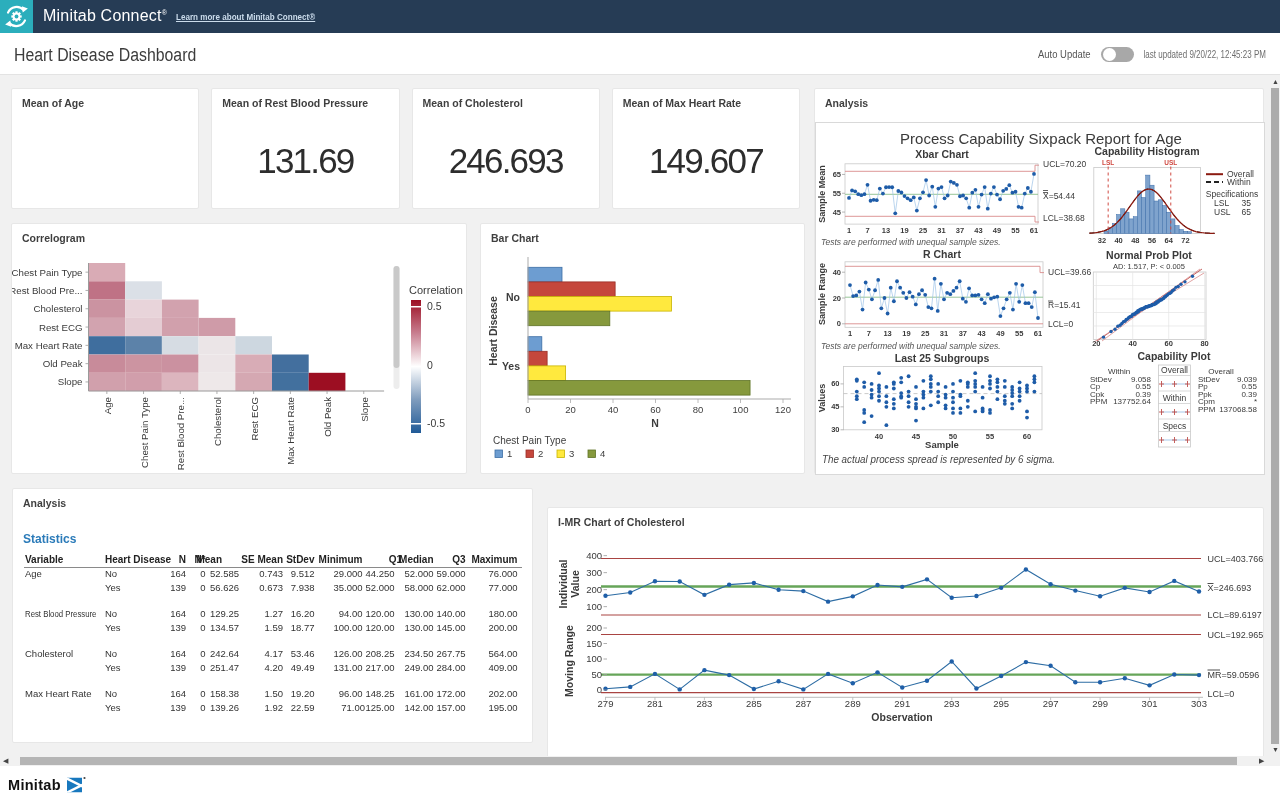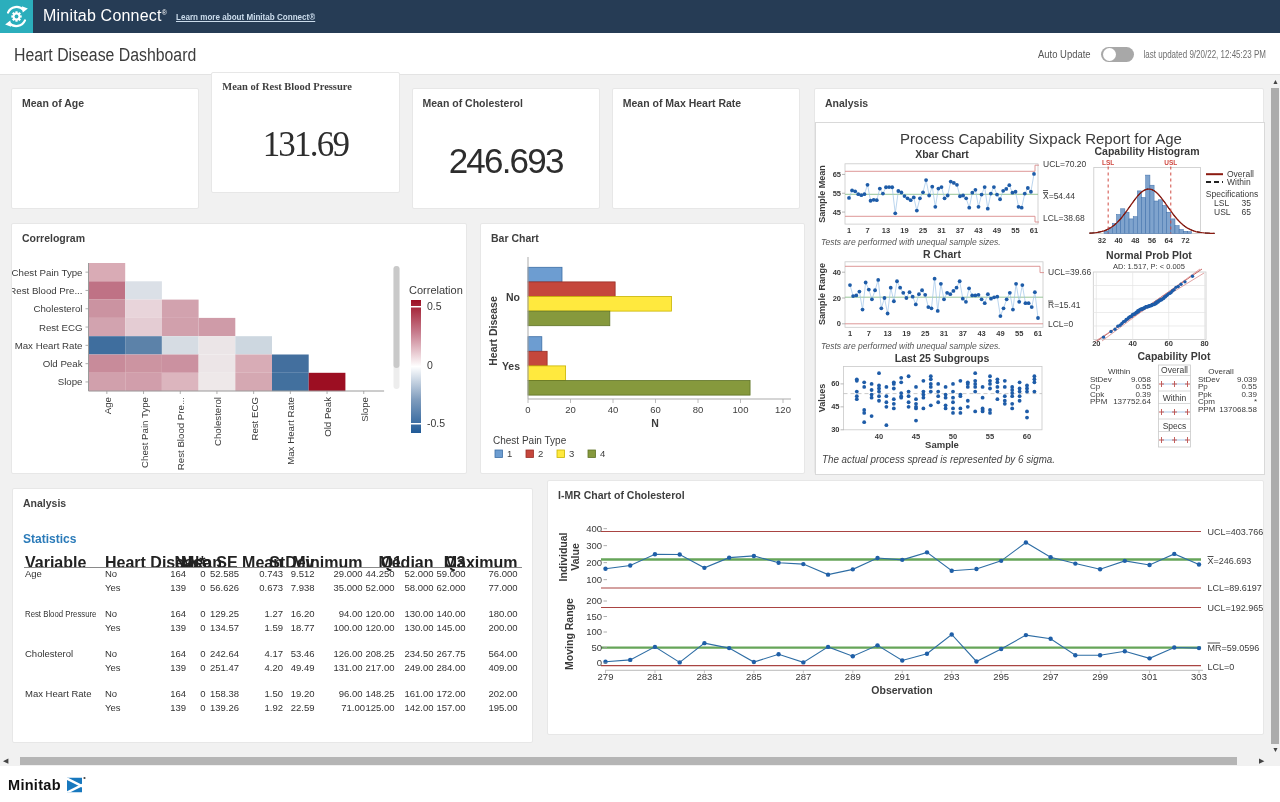--- a/index.html
+++ b/index.html
@@ -11,21 +11,21 @@
 .titlebar { position:absolute; left:0; top:33px; width:1280px; height:42px; background:#fff; border-bottom:1px solid #e3e3e3; }
 .dtitle { position:absolute; left:14px; top:12px; font-size:18px; color:#3c3c3c; transform:scaleX(0.88); transform-origin:0 50%; }
 .autoupd { position:absolute; left:1038px; top:48px; font-size:10.5px; color:#555; transform:scaleX(0.9); transform-origin:0 50%; }
 .toggle { position:absolute; left:1101px; top:46.5px; width:33px; height:15px; border-radius:8px; background:#A8A8A8; }
 .knob { position:absolute; left:1.5px; top:1px; width:13px; height:13px; border-radius:50%; background:#fff; }
 .lastupd { position:absolute; right:14px; top:49px; font-size:10px; color:#6e6e6e; transform:scaleX(0.8); transform-origin:100% 50%; }
 .content { position:absolute; left:0; top:75px; width:1280px; height:681px; background:#F1F1F1; }
 .panel { position:absolute; background:#fff; border:1px solid #E7E7E7; border-radius:2px; }
 .ptitle { position:absolute; left:10px; top:8px; font-size:10.5px; font-weight:bold; color:#3f3f3f; white-space:nowrap; }
 .kpinum { position:absolute; left:0; right:0; top:52px; text-align:center; font-size:35px; color:#2d2d2d; letter-spacing:-1.8px; }
-.th { position:absolute; font-size:16px; font-weight:bold; color:#222; white-space:nowrap; }
+.th { position:absolute; font-size:10px; font-weight:bold; color:#222; white-space:nowrap; }
 .td { position:absolute; font-size:9.5px; color:#333; white-space:nowrap; }
 .r { text-align:right; }
 .stattitle { position:absolute; left:10px; top:43px; font-size:12px; font-weight:bold; color:#2B7BB9; }
 .vscroll { position:absolute; left:1269px; top:75px; width:11px; height:681px; background:#F1F1F1; }
 .vthumb { position:absolute; left:1270.5px; top:88px; width:8px; height:656px; background:#ACACAC; }
 .hscroll { position:absolute; left:0; top:756px; width:1280px; height:10px; background:#F1F1F1; }
 .hthumb { position:absolute; left:20px; top:757px; width:1217px; height:8px; background:#B5B5B5; }
 .footer { position:absolute; left:0; top:766px; width:1280px; height:36px; background:#fff; }
 .arrow { position:absolute; font-size:7px; color:#444; }
 </style></head>
@@ -58,30 +58,31 @@
 </div>
 <div class="autoupd">Auto Update</div>
 <div class="toggle">
     <div class="knob"></div>
   </div>
 <div class="lastupd">last updated 9/20/22, 12:45:23 PM</div>
 <div class="content"></div>
 <div class="panel" style="left:11px;top:88px;width:188.25px;height:121px;">
     <div class="ptitle">Mean of Age</div>
   </div>
-<div class="panel" style="left:211.25px;top:72px;width:188.25px;height:121px;font-family:Liberation Serif, serif;">
+<div class="panel" style="left:211.25px;top:88px;width:188.25px;height:121px;">
     <div class="ptitle">Mean of Rest Blood Pressure</div>
     <div class="kpinum">131.69</div>
   </div>
 <div class="panel" style="left:411.5px;top:88px;width:188.25px;height:121px;">
     <div class="ptitle">Mean of Cholesterol</div>
     <div class="kpinum">246.693</div>
   </div>
 <div class="panel" style="left:611.75px;top:88px;width:188.25px;height:121px;">
     <div class="ptitle">Mean of Max Heart Rate</div>
+    <div class="kpinum">149.607</div>
   </div>
 <div class="panel" style="left:11px;top:223px;width:456px;height:251px;">
   <div class="ptitle">Correlogram</div>
   <div style="position:absolute;left:0;top:0;"><svg width="456" height="251" viewBox="0 0 456 251" font-family="Liberation Sans, sans-serif">
         <rect x="76.5" y="39" width="36.7" height="18.3" fill="#d9abb5"></rect>
         <rect x="76.5" y="57.3" width="36.7" height="18.3" fill="#bf7285"></rect>
         <rect x="113.2" y="57.3" width="36.7" height="18.3" fill="#dbe0e7"></rect>
         <rect x="76.5" y="75.6" width="36.7" height="18.3" fill="#cb93a1"></rect>
         <rect x="113.2" y="75.6" width="36.7" height="18.3" fill="#e8d4da"></rect>
         <rect x="149.9" y="75.6" width="36.7" height="18.3" fill="#d2a2ae"></rect>
@@ -817,21 +818,21 @@
     <div class="td r" style="right:326.5px;top:213px;">0</div>
     <div class="td r" style="right:293px;top:213px;">139.26</div>
     <div class="td r" style="right:249px;top:213px;">1.92</div>
     <div class="td r" style="right:217.5px;top:213px;text-align:center;">22.59</div>
     <div class="td r" style="right:167px;top:213px;">71.00</div>
     <div class="td r" style="right:137.5px;top:213px;">125.00</div>
     <div class="td r" style="right:98.5px;top:213px;">142.00</div>
     <div class="td r" style="right:66.5px;top:213px;">157.00</div>
     <div class="td r" style="right:14.5px;top:213px;">195.00</div>
 </div>
-<div class="panel" style="left:547px;top:480px;width:717px;height:255px;text-decoration:underline;">
+<div class="panel" style="left:547px;top:507px;width:717px;height:255px;text-decoration:underline;">
   <div class="ptitle">I-MR Chart of Cholesterol</div>
   <div style="position:absolute;left:0;top:0;"><svg width="717" height="255" viewBox="0 0 717 255" font-family="Liberation Sans, sans-serif">
         <line x1="53" y1="50.5" x2="653" y2="50.5" stroke="#A94442" stroke-width="1.2"></line>
         <line x1="53" y1="107" x2="653" y2="107" stroke="#A94442" stroke-width="1.2"></line>
         <line x1="53" y1="78.5" x2="653" y2="78.5" stroke="#66A559" stroke-width="2.4"></line>
         <polyline points="57.5,87.68 82.23,84.45 106.96,73.23 131.69,73.57 156.42,86.83 181.15,76.63 205.88,74.93 230.6,81.73 255.33,83.09 280.06,93.63 304.79,88.36 329.52,76.97 354.25,78.84 378.98,71.36 403.71,89.72 428.44,88.02 453.17,79.86 477.9,61.5 502.62,76.29 527.35,82.58 552.08,88.19 576.81,79.86 601.54,83.94 626.27,72.89 651,83.43" fill="none" stroke="#2E6DA4" stroke-width="1.1"></polyline>
         <circle cx="57.5" cy="87.68" r="2.2" fill="#1F5FA8"></circle>
         <circle cx="82.23" cy="84.45" r="2.2" fill="#1F5FA8"></circle>
         <circle cx="106.96" cy="73.23" r="2.2" fill="#1F5FA8"></circle>
         <circle cx="131.69" cy="73.57" r="2.2" fill="#1F5FA8"></circle>

